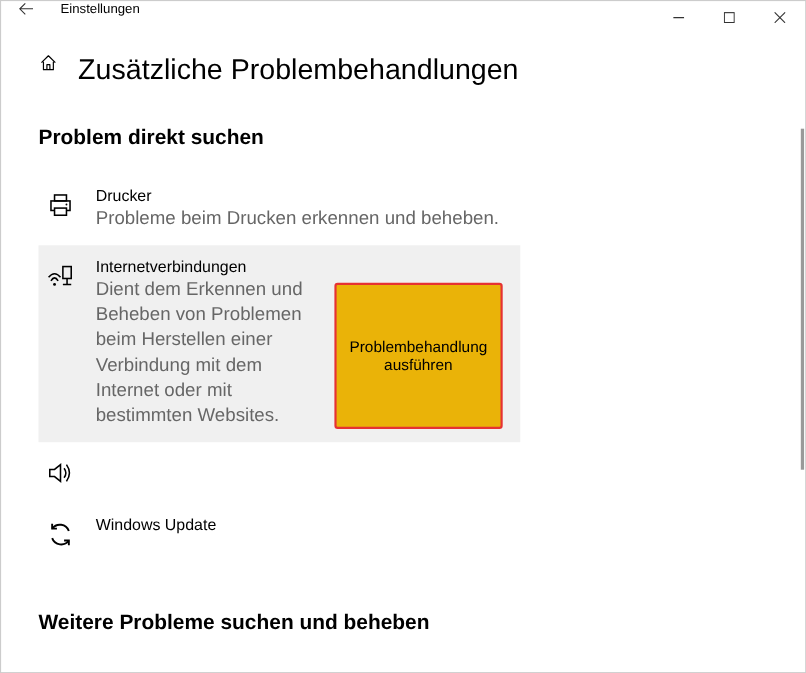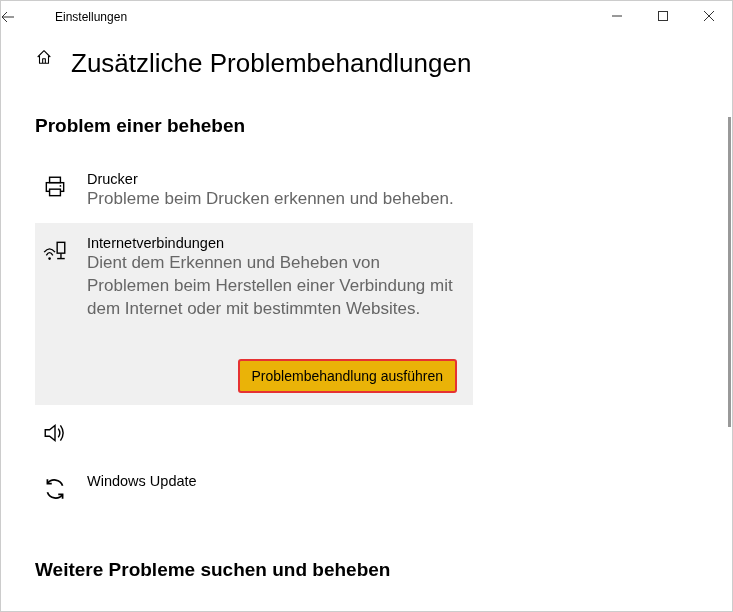--- a/index.html
+++ b/index.html
@@ -12,24 +12,22 @@
       background: #ffffff;
       width: 733px;
       height: 612px;
       overflow: hidden;
       position: relative;
       border: 1px solid #cccccc;
     }
     .title-bar {
       height: 32px;
       display: flex;
-      align-items: center;
-      padding-left: 0;
+      padding-left: 16px;
       position: relative;
-      gap: 16px;
     }
     .back-arrow {
       width: 14px;
       height: 14px;
       display: flex;
       align-items: center;
       justify-content: center;
       margin-right: 24px;
       cursor: pointer;
     }
@@ -84,21 +82,20 @@
       width: 438px;
     }
     .item {
       display: flex;
       padding: 12px 12px 12px 4px;
       gap: 16px;
       cursor: pointer;
     }
     .item.selected {
       background: #f0f0f0;
-      flex-direction: column;
     }
     .item-row {
       display: flex;
       gap: 16px;
     }
     .item-icon {
       width: 32px;
       height: 32px;
       flex-shrink: 0;
       display: flex;
@@ -179,21 +176,21 @@
 <div class="content">
   <div class="header-row">
     <div class="home-icon">
       <svg width="18" height="18" viewBox="0 0 20 20">
         <path d="M3 10 L10 3 L17 10 M5 9 L5 17 L15 17 L15 9 M8.5 17 L8.5 12 L11.5 12 L11.5 17" stroke="#000" stroke-width="1.2" fill="none" stroke-linejoin="round"></path>
       </svg>
     </div>
     <h1 class="page-title">Zusätzliche Problembehandlungen</h1>
   </div>
 
-  <h2 class="section-heading">Problem einer beheben</h2>
+  <h2 class="section-heading">Problem direkt suchen</h2>
 
   <div class="item-list">
 
     <div class="item">
       <div class="item-icon">
         <svg width="26" height="26" viewBox="0 0 24 24">
           <rect x="7" y="3" width="10" height="5" stroke="#000" stroke-width="1.3" fill="none"></rect>
           <rect x="4" y="8" width="16" height="8" stroke="#000" stroke-width="1.3" fill="none"></rect>
           <rect x="7" y="14" width="10" height="6" stroke="#000" stroke-width="1.3" fill="#fff"></rect>
           <circle cx="17" cy="11" r="0.8" fill="#000"></circle>

